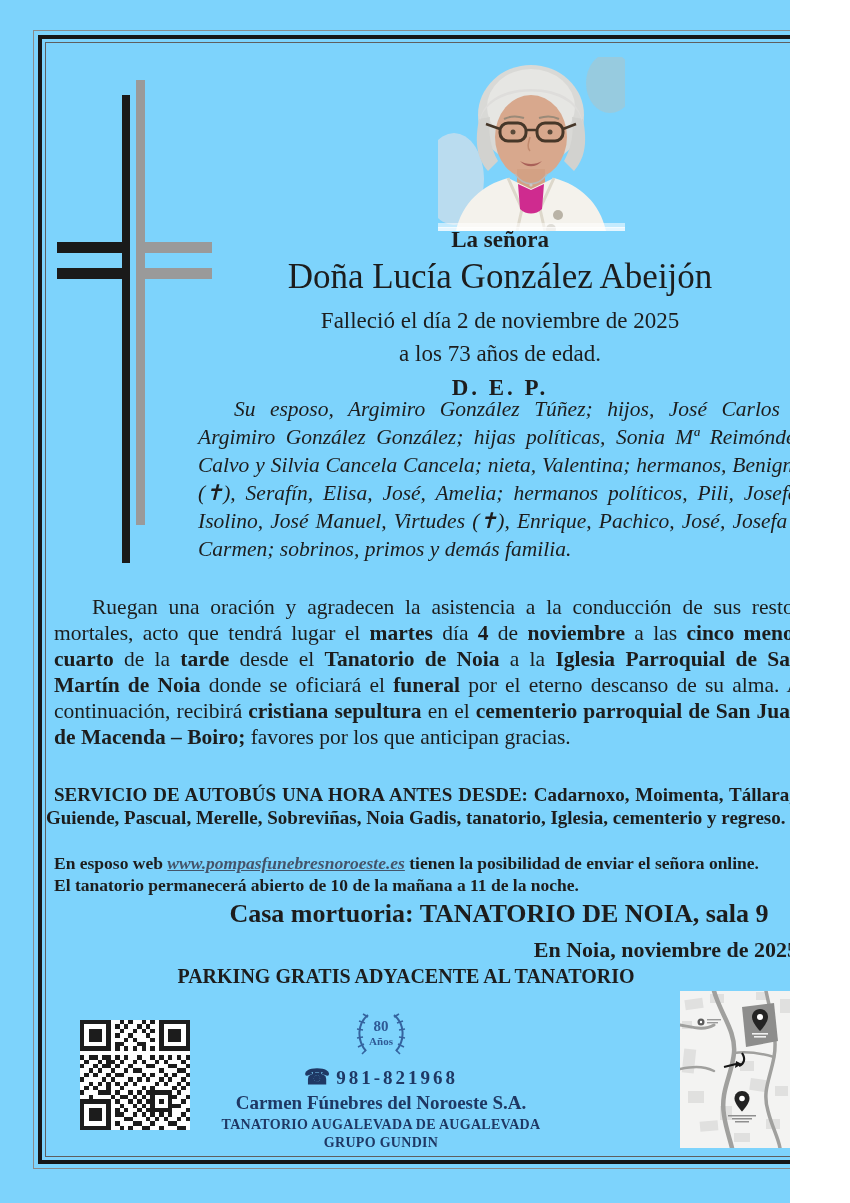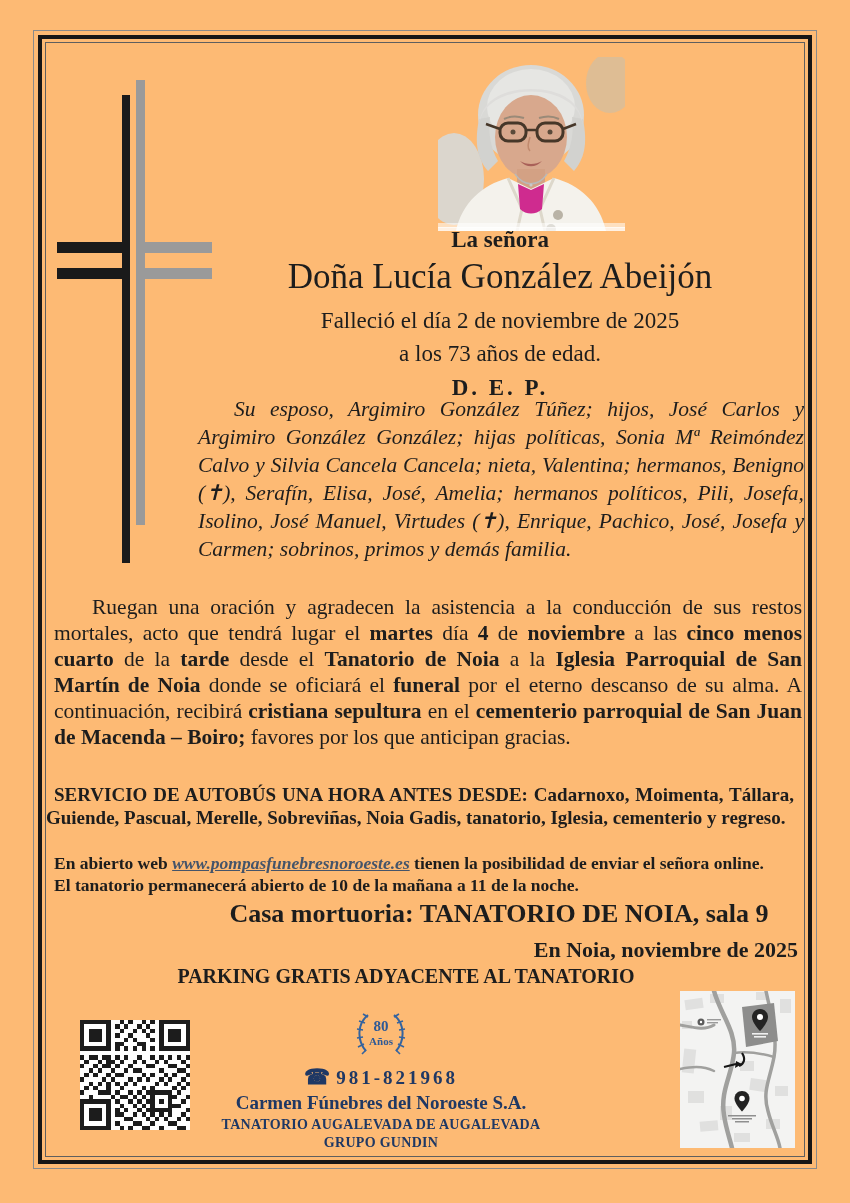--- a/index.html
+++ b/index.html
@@ -1,16 +1,16 @@
 <!DOCTYPE html>
 <html lang="es"><head>
 <meta charset="utf-8">
 <style>
   html,body{margin:0;padding:0;background:#ffffff;}
-  .page{position:relative;width:850px;height:1203px;background:#fdba74;overflow:hidden;
+  .page{position:relative;width:790px;height:1203px;background:#7dd3fc;overflow:hidden;
         font-family:"Liberation Serif","DejaVu Serif",serif;color:#1d1d1d;}
   
   .frame1{position:absolute;left:33px;top:30px;width:784px;height:1139px;
           border:1px solid #8a8a8a;padding:4px;box-sizing:border-box;}
   .frame2{width:100%;height:100%;border:4px solid #161616;padding:3px;box-sizing:border-box;}
   .frame3{width:100%;height:100%;border:1px solid #5f5f5f;box-sizing:border-box;
           position:relative;overflow:hidden;}
   .abs{position:absolute;}
   
   .cross-bar{position:absolute;}
@@ -107,21 +107,21 @@
           <div class="age-line">a los 73 años de edad.</div>
           <div class="dep">D. E. P.</div>
         </div>
 
         <div class="family-par">Su esposo, Argimiro González Túñez; hijos, José Carlos y Argimiro González González; hijas políticas, Sonia Mª Reimóndez Calvo y Silvia Cancela Cancela; nieta, Valentina; hermanos, Benigno (✝), Serafín, Elisa, José, Amelia; hermanos políticos, Pili, Josefa, Isolino, José Manuel, Virtudes (✝), Enrique, Pachico, José, Josefa y Carmen; sobrinos, primos y demás familia.</div>
 
         <div class="funeral-par"><span>Ruegan una oración y agradecen la asistencia a la conducción de sus restos mortales, acto que tendrá lugar el </span><span class="b">martes</span><span> día </span><span class="b">4</span><span> de </span><span class="b">noviembre</span><span> a las </span><span class="b">cinco menos cuarto</span><span> de la </span><span class="b">tarde</span><span> desde el </span><span class="b">Tanatorio de Noia</span><span> a la </span><span class="b">Iglesia Parroquial de San Martín de Noia</span><span> donde se oficiará el </span><span class="b">funeral</span><span> por el eterno descanso de su alma. A continuación, recibirá </span><span class="b">cristiana sepultura</span><span> en el </span><span class="b">cementerio parroquial de San Juan de Macenda – Boiro;</span><span> favores por los que anticipan gracias.</span></div>
 
         <div class="bus-par">SERVICIO DE AUTOBÚS UNA HORA ANTES DESDE: Cadarnoxo, Moimenta, Tállara, Guiende, Pascual, Merelle, Sobreviñas, Noia Gadis, tanatorio, Iglesia, cementerio y regreso.</div>
 
-        <div class="web-line"><span class="b">En abierto web </span><a class="weblink" href="#">www.pompasfunebresnoroeste.es</a><span class="b"> tienen la posibilidad de enviar el señora online.</span></div>
+        <div class="web-line"><span class="b">En esposo web </span><a class="weblink" href="#">www.pompasfunebresnoroeste.es</a><span class="b"> tienen la posibilidad de enviar el señora online.</span></div>
 
         <div class="hours-line">El tanatorio permanecerá abierto de 10 de la mañana a 11 de la noche.</div>
 
         <div class="mortuary-line">Casa mortuoria: TANATORIO DE NOIA, sala 9</div>
 
         <div class="place-date-line">En Noia, noviembre de 2025</div>
 
         <div class="parking-line">PARKING GRATIS ADYACENTE AL TANATORIO</div>
 
         <div class="qr-box">

